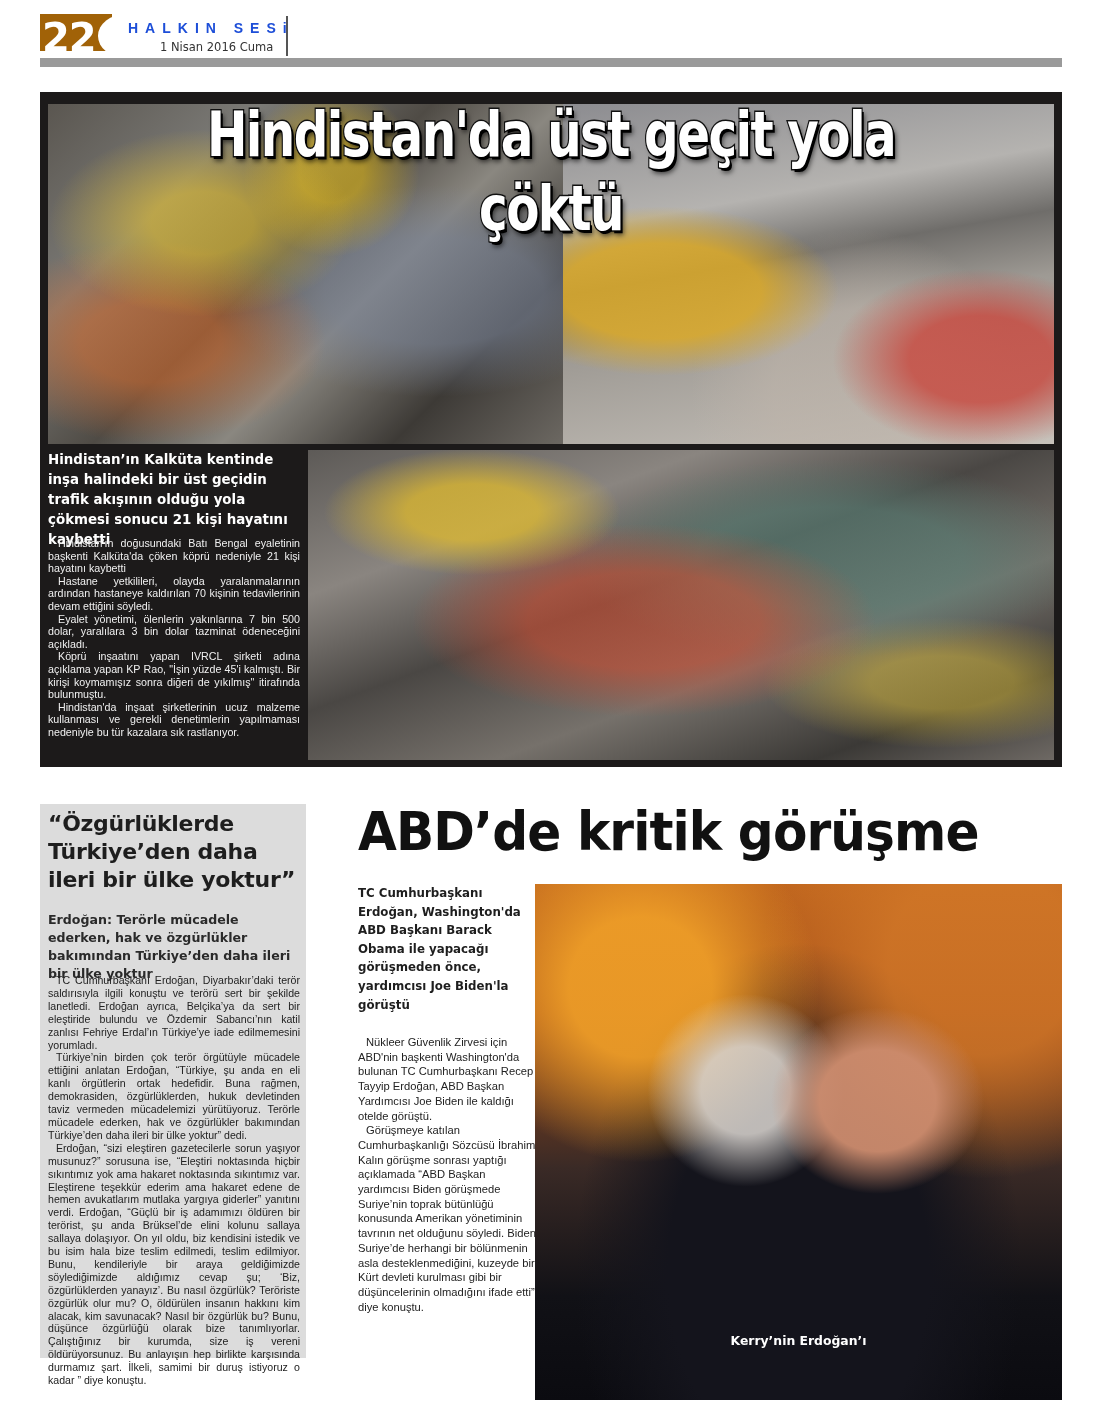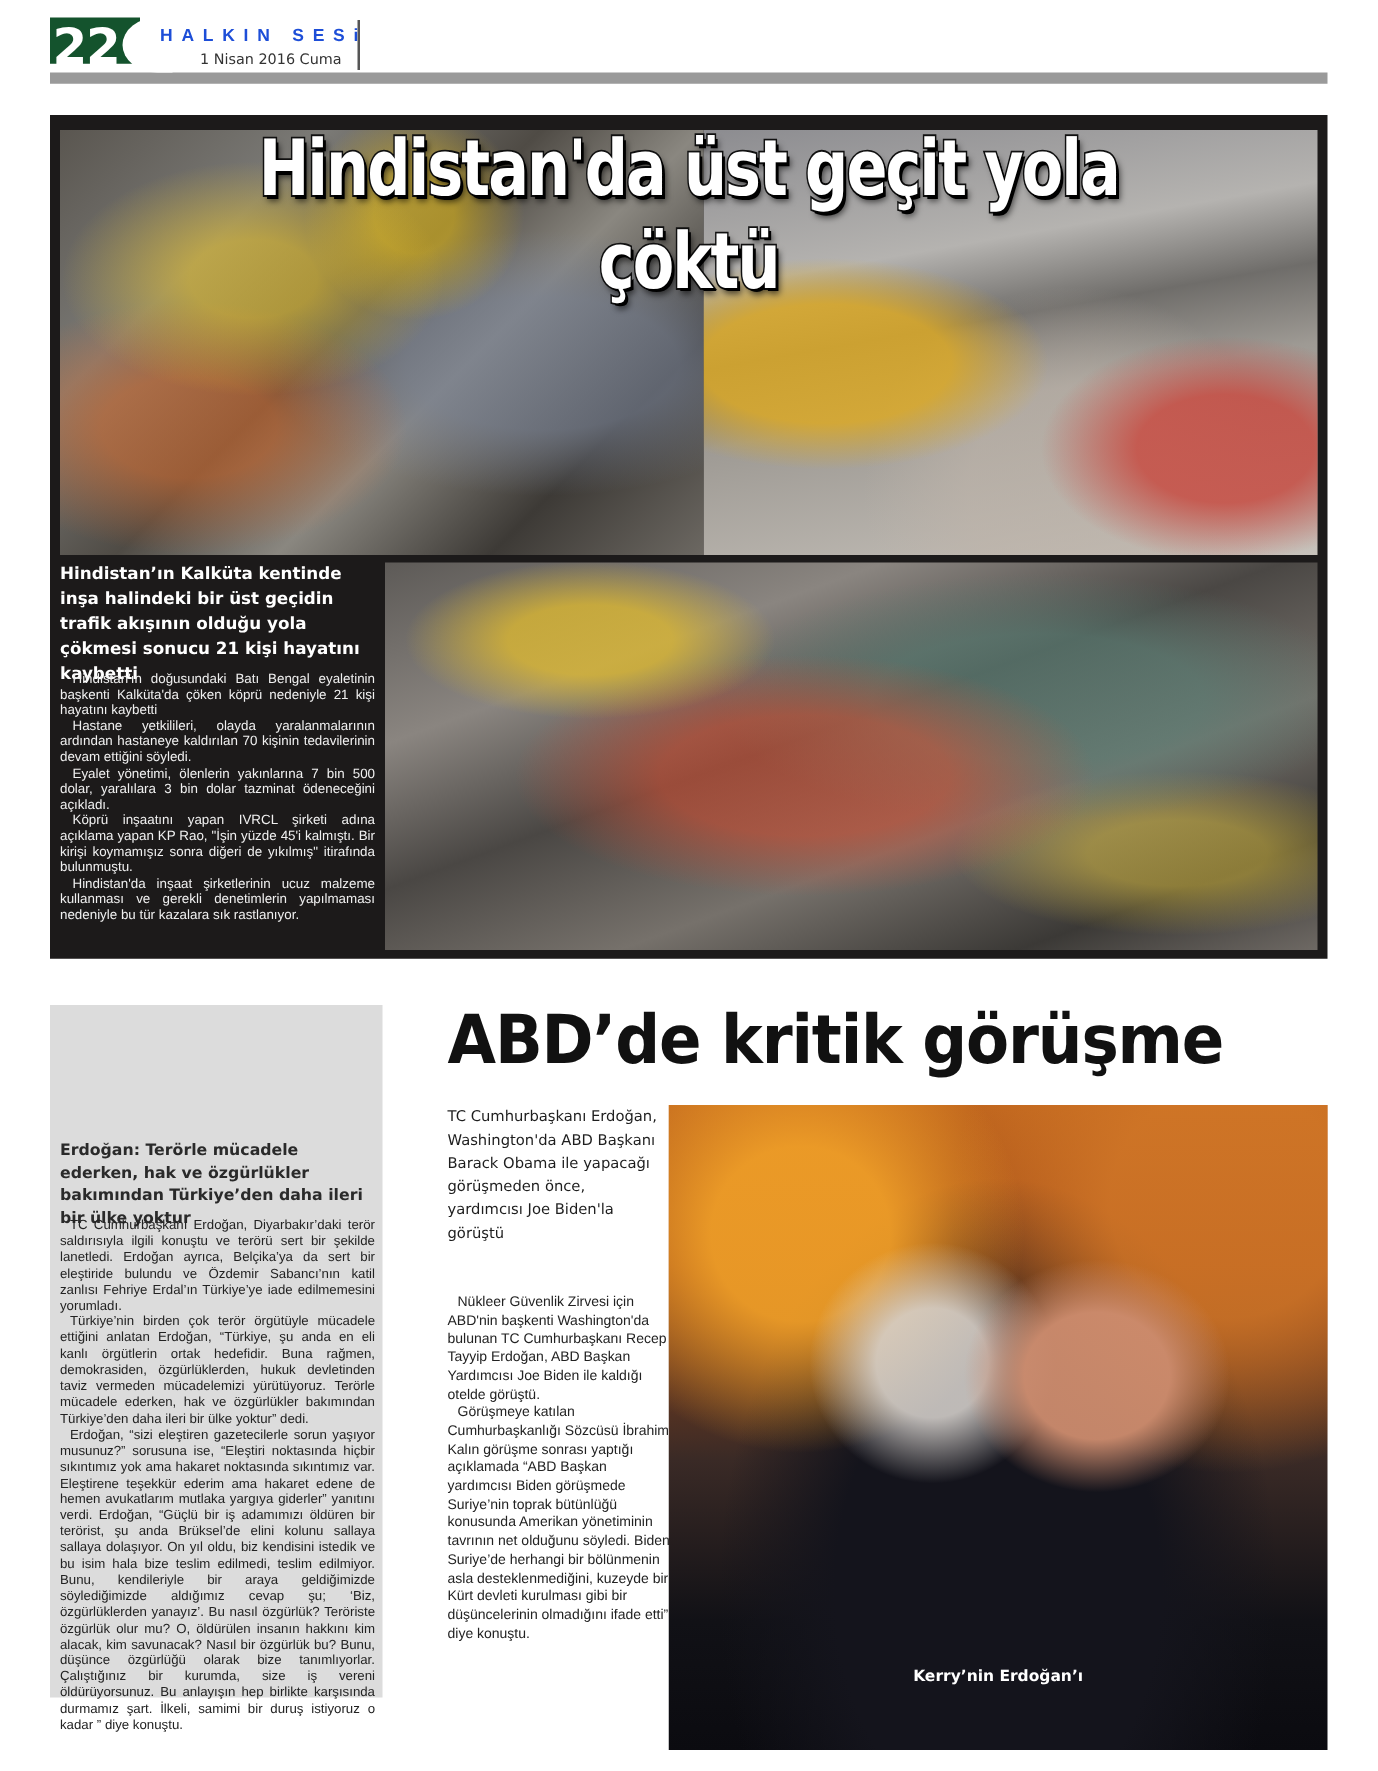--- a/index.html
+++ b/index.html
@@ -2,21 +2,21 @@
 <html><head>
 <meta charset="utf-8">
 <style>
   * { box-sizing: border-box; margin: 0; padding: 0; }
   html, body { width: 1102px; height: 1417px; background: #ffffff; overflow: hidden; }
   body { position: relative; font-family: "Liberation Sans", "DejaVu Sans", sans-serif; color: #1a1a1a; }
 
   
   .header-bar { position: absolute; left: 40px; top: 14px; width: 1022px; height: 52px; }
   .header-gray { position: absolute; left: 0; top: 44px; width: 1022px; height: 9px; background: #9a9a9a; }
-  .page-num-box { position: absolute; left: 0; top: 0; width: 72px; height: 37px; background: #14532d; }
+  .page-num-box { position: absolute; left: 0; top: 0; width: 72px; height: 37px; background: #a16207; }
   .page-num-notch { position: absolute; left: 58px; top: 0; width: 40px; height: 44px; background: #ffffff; border-top-left-radius: 28px 22px; border-bottom-left-radius: 28px 22px; }
   .page-num { position: absolute; left: 2px; top: 4px; font-family: "DejaVu Sans", sans-serif; font-weight: bold; font-size: 40px; color: #ffffff; letter-spacing: -1px; line-height: 40px; }
   .paper-name { position: absolute; left: 88px; top: 6px; font-family: "Liberation Sans", sans-serif; font-weight: bold; font-size: 14px; letter-spacing: 7px; color: #1d4ed8; }
   .paper-date { position: absolute; left: 120px; top: 26px; font-family: "DejaVu Sans", sans-serif; font-weight: normal; font-size: 11.5px; color: #333; }
   .header-divider { position: absolute; left: 246px; top: 2px; width: 2px; height: 40px; background: #555; }
 
   
   .top-story { position: absolute; left: 40px; top: 92px; width: 1022px; height: 675px; background: #1c1a1a; }
   .photo { position: absolute; overflow: hidden; }
   .photo-1 { left: 8px; top: 12px; width: 515px; height: 340px;
@@ -60,21 +60,21 @@
 
   
   .side-box { position: absolute; left: 40px; top: 804px; width: 266px; height: 554px; background: #dcdcdc; }
   .side-title { position: absolute; left: 8px; top: 6px; width: 254px; font-family: "DejaVu Sans", sans-serif; font-weight: bold; font-size: 22px; line-height: 28px; color: #1e1e1e; letter-spacing: -0.3px; }
   .side-deck { position: absolute; left: 8px; top: 107px; width: 254px; font-family: "DejaVu Sans", sans-serif; font-weight: bold; font-size: 12.6px; line-height: 18px; color: #2a2a2a; }
   .side-body { position: absolute; left: 8px; top: 170px; width: 252px; font-family: "Liberation Sans", sans-serif; font-size: 10.6px; line-height: 12.9px; color: #222; text-align: justify; }
   .side-body p { text-indent: 8px; }
 
   
   .abd-headline { position: absolute; left: 358px; top: 796px; width: 704px; font-family: "DejaVu Sans", sans-serif; font-weight: bold; font-size: 54px; line-height: 72px; color: #111; letter-spacing: -1px; transform: scaleX(0.93); transform-origin: left; white-space: nowrap; }
-  .abd-deck { position: absolute; left: 358px; top: 884px; width: 170px; font-family: "DejaVu Sans", sans-serif; font-weight: normal; font-size: 11.8px; line-height: 18.6px; color: #1e1e1e; }
+  .abd-deck { position: absolute; left: 358px; top: 884px; width: 170px; font-family: "DejaVu Sans", sans-serif; font-weight: bold; font-size: 11.8px; line-height: 18.6px; color: #1e1e1e; }
   .abd-body { position: absolute; left: 358px; top: 1035px; width: 178px; font-family: "Liberation Sans", sans-serif; font-size: 11.2px; line-height: 14.7px; color: #222; }
   .abd-body p { text-indent: 8px; }
   .abd-photo { position: absolute; left: 535px; top: 884px; width: 527px; height: 516px; overflow: hidden;
     background:
       radial-gradient(ellipse at 65% 42%, rgba(205,140,110,0.95) 0 12%, transparent 22%),
       radial-gradient(ellipse at 40% 40%, rgba(220,215,210,0.85) 0 10%, transparent 22%),
       radial-gradient(ellipse at 20% 20%, rgba(240,160,40,0.9) 0 12%, transparent 30%),
       radial-gradient(ellipse at 85% 15%, rgba(210,120,40,0.8) 0 15%, transparent 35%),
       radial-gradient(ellipse at 50% 75%, rgba(20,20,28,1) 0 35%, transparent 60%),
       linear-gradient(180deg, #c0661e 0%, #a04a18 25%, #3a2a26 55%, #111116 80%, #0b0b10 100%); }
@@ -107,20 +107,21 @@
   <div class="caption-body">
     <p>Hindistan'ın doğusundaki Batı Bengal eyaletinin başkenti Kalküta'da çöken köprü nedeniyle 21 kişi hayatını kaybetti</p>
     <p>Hastane yetkilileri, olayda yaralanmalarının ardından hastaneye kaldırılan 70 kişinin tedavilerinin devam ettiğini söyledi.</p>
     <p>Eyalet yönetimi, ölenlerin yakınlarına 7 bin 500 dolar, yaralılara 3 bin dolar tazminat ödeneceğini açıkladı.</p>
     <p>Köprü inşaatını yapan IVRCL şirketi adına açıklama yapan KP Rao, "İşin yüzde 45'i kalmıştı. Bir kirişi koymamışız sonra diğeri de yıkılmış" itirafında bulunmuştu.</p>
     <p>Hindistan'da inşaat şirketlerinin ucuz malzeme kullanması ve gerekli denetimlerin yapılmaması nedeniyle bu tür kazalara sık rastlanıyor.</p>
   </div>
 </div>
 
 <div class="side-box">
+  <div class="side-title">“Özgürlüklerde Türkiye’den  daha ileri bir ülke yoktur”</div>
   <div class="side-deck">Erdoğan: Terörle mücadele ederken, hak ve özgürlükler bakımından Türkiye’den daha ileri bir ülke yoktur</div>
   <div class="side-body">
     <p>TC Cumhurbaşkanı Erdoğan, Diyarbakır’daki terör saldırısıyla ilgili konuştu ve terörü sert bir şekilde lanetledi. Erdoğan ayrıca, Belçika’ya da sert bir eleştiride bulundu ve Özdemir Sabancı’nın katil zanlısı Fehriye Erdal’ın Türkiye’ye iade edilmemesini yorumladı.</p>
     <p>Türkiye’nin birden çok terör örgütüyle mücadele ettiğini anlatan Erdoğan, “Türkiye, şu anda en eli kanlı örgütlerin ortak hedefidir. Buna rağmen, demokrasiden, özgürlüklerden, hukuk devletinden taviz vermeden mücadelemizi yürütüyoruz. Terörle mücadele ederken, hak ve özgürlükler bakımından Türkiye’den daha ileri bir ülke yoktur” dedi.</p>
     <p>Erdoğan, “sizi eleştiren gazetecilerle sorun yaşıyor musunuz?” sorusuna ise, “Eleştiri noktasında hiçbir sıkıntımız yok ama hakaret noktasında sıkıntımız var. Eleştirene teşekkür ederim ama hakaret edene de hemen avukatlarım mutlaka yargıya giderler” yanıtını verdi. Erdoğan, “Güçlü bir iş adamımızı öldüren bir terörist, şu anda Brüksel’de elini kolunu sallaya sallaya dolaşıyor. On yıl oldu, biz kendisini istedik ve bu isim hala bize teslim edilmedi, teslim edilmiyor. Bunu, kendileriyle bir araya geldiğimizde söylediğimizde aldığımız cevap şu; ‘Biz, özgürlüklerden yanayız’. Bu nasıl özgürlük? Teröriste özgürlük olur mu? O, öldürülen insanın hakkını kim alacak, kim savunacak? Nasıl bir özgürlük bu? Bunu, düşünce özgürlüğü olarak bize tanımlıyorlar. Çalıştığınız bir kurumda, size iş vereni öldürüyorsunuz. Bu anlayışın hep birlikte karşısında durmamız şart. İlkeli, samimi bir duruş istiyoruz o kadar ” diye konuştu.</p>
   </div>
 </div>
 
 <div class="abd-headline">ABD’de kritik görüşme</div>
 <div class="abd-deck">TC Cumhurbaşkanı Erdoğan, Washington'da ABD Başkanı Barack Obama ile yapacağı görüşmeden önce, yardımcısı Joe Biden'la görüştü</div>

